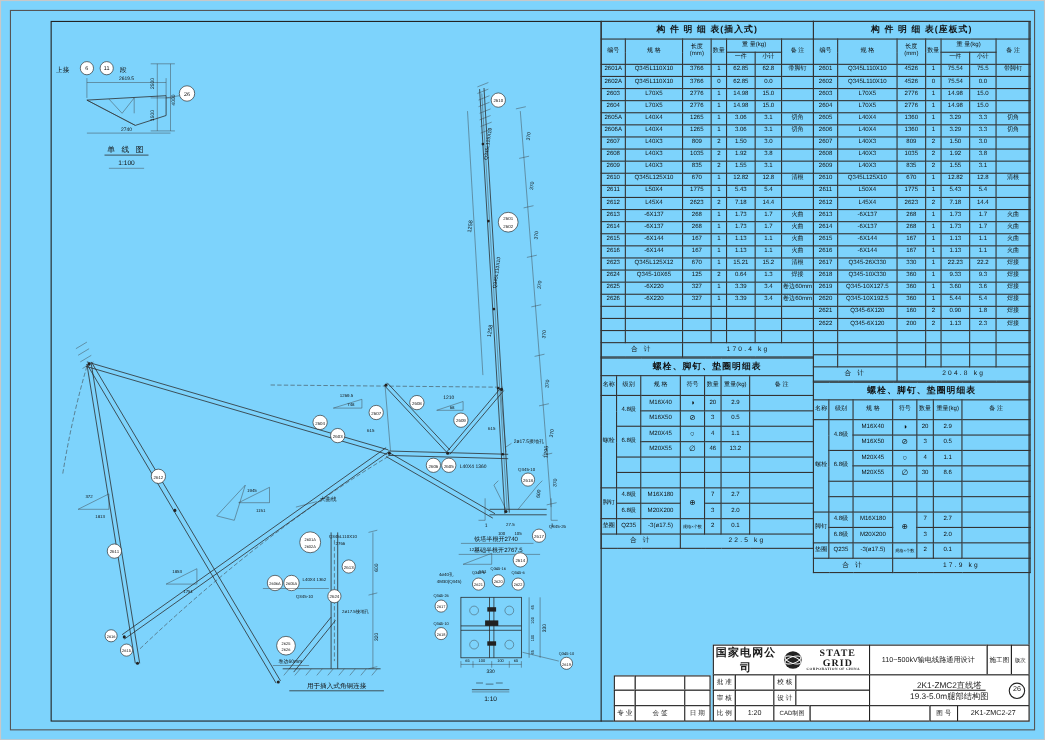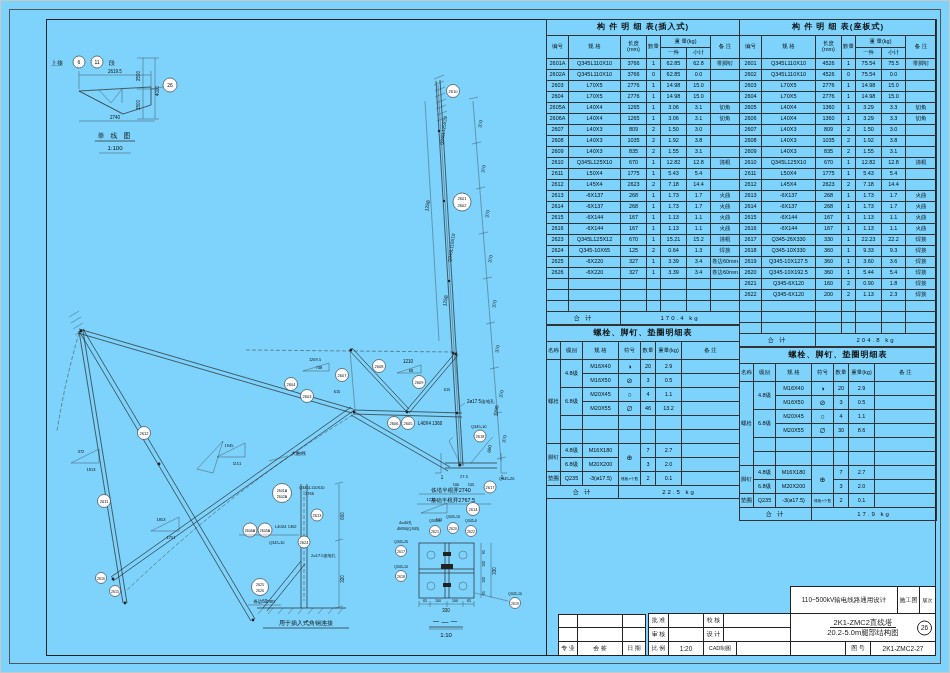--- a/index.html
+++ b/index.html
@@ -1055,38 +1055,50 @@
   <div class="tb" style="left:557px;top:613px;width:20px;height:14px;"></div>
   <div class="tb" style="left:576px;top:613px;width:46px;height:14px;"></div>
   <div class="tb" style="left:621px;top:613px;width:24px;height:14px;"></div>
   <div class="tb" style="left:557px;top:626px;width:20px;height:15px;"></div>
   <div class="tb" style="left:576px;top:626px;width:46px;height:15px;"></div>
   <div class="tb" style="left:621px;top:626px;width:24px;height:15px;"></div>
   <div class="tb" style="left:557px;top:640px;width:20px;height:15px;font-size:6px;">专 业</div>
   <div class="tb" style="left:576px;top:640px;width:46px;height:15px;font-size:6px;">会 签</div>
   <div class="tb" style="left:621px;top:640px;width:24px;height:15px;font-size:6px;">日 期</div>
 
+  <div class="tb logo-row" style="left:647px;top:585px;width:143px;height:28px;gap:4px;">
+    <span style="font-size:10px;font-weight:bold;letter-spacing:1px;">国家电网公司</span>
+    <svg width="20" height="20" viewBox="0 0 20 20" style="position:static;">
+      <circle cx="10" cy="10" r="9" fill="#222"></circle>
+      <ellipse cx="10" cy="10" rx="8.5" ry="3.4" fill="none" stroke="#fff" stroke-width="1" transform="rotate(-18 10 10)"></ellipse>
+      <ellipse cx="10" cy="10" rx="8.5" ry="3.4" fill="none" stroke="#fff" stroke-width="1" transform="rotate(18 10 10)"></ellipse>
+    </svg>
+    <span style="display:flex;flex-direction:column;align-items:flex-start;line-height:1;">
+      <span class="brand-serif">STATE GRID</span>
+      <span class="brand-sub">CORPORATION OF CHINA</span>
+    </span>
+  </div>
   <div class="tb" style="left:789px;top:585px;width:108px;height:28px;font-size:6.5px;">110~500kV输电线路通用设计</div>
   <div class="tb" style="left:896px;top:585px;width:23px;height:28px;font-size:6px;">施工图</div>
   <div class="tb" style="left:918px;top:585px;width:17px;height:28px;font-size:5px;">版次</div>
 
   <div class="tb" style="left:647px;top:612px;width:21px;height:15px;font-size:6px;">批 准</div>
   <div class="tb" style="left:667px;top:612px;width:36px;height:15px;"></div>
   <div class="tb" style="left:702px;top:612px;width:21px;height:15px;font-size:6px;">校 核</div>
   <div class="tb" style="left:722px;top:612px;width:68px;height:15px;"></div>
   <div class="tb" style="left:647px;top:626px;width:21px;height:15px;font-size:6px;">审 核</div>
   <div class="tb" style="left:667px;top:626px;width:36px;height:15px;"></div>
   <div class="tb" style="left:702px;top:626px;width:21px;height:15px;font-size:6px;">设 计</div>
   <div class="tb" style="left:722px;top:626px;width:68px;height:15px;"></div>
   <div class="tb" style="left:647px;top:640px;width:21px;height:15px;font-size:6px;">比 例</div>
   <div class="tb" style="left:667px;top:640px;width:36px;height:15px;font-size:6.5px;">1:20</div>
   <div class="tb" style="left:702px;top:640px;width:34px;height:15px;font-size:5.5px;">CAD制图</div>
   <div class="tb" style="left:735px;top:640px;width:55px;height:15px;"></div>
 
   <div class="tb title-box" style="left:789px;top:612px;width:146px;height:29px;font-size:7.5px;position:absolute;text-align:center;">
     <span class="title-line1">2K1-ZMC2直线塔</span>
-    <span>20.2-5.0m腿部结构图</span>
+    <span>19.3-5.0m腿部结构图</span>
     <span class="circ26">26</span>
   </div>
   <div class="tb" style="left:789px;top:640px;width:56px;height:15px;"></div>
   <div class="tb" style="left:844px;top:640px;width:26px;height:15px;font-size:6px;">图 号</div>
   <div class="tb" style="left:869px;top:640px;width:66px;height:15px;font-size:6.5px;">2K1-ZMC2-27</div>
 </div>
 
 </body></html>

